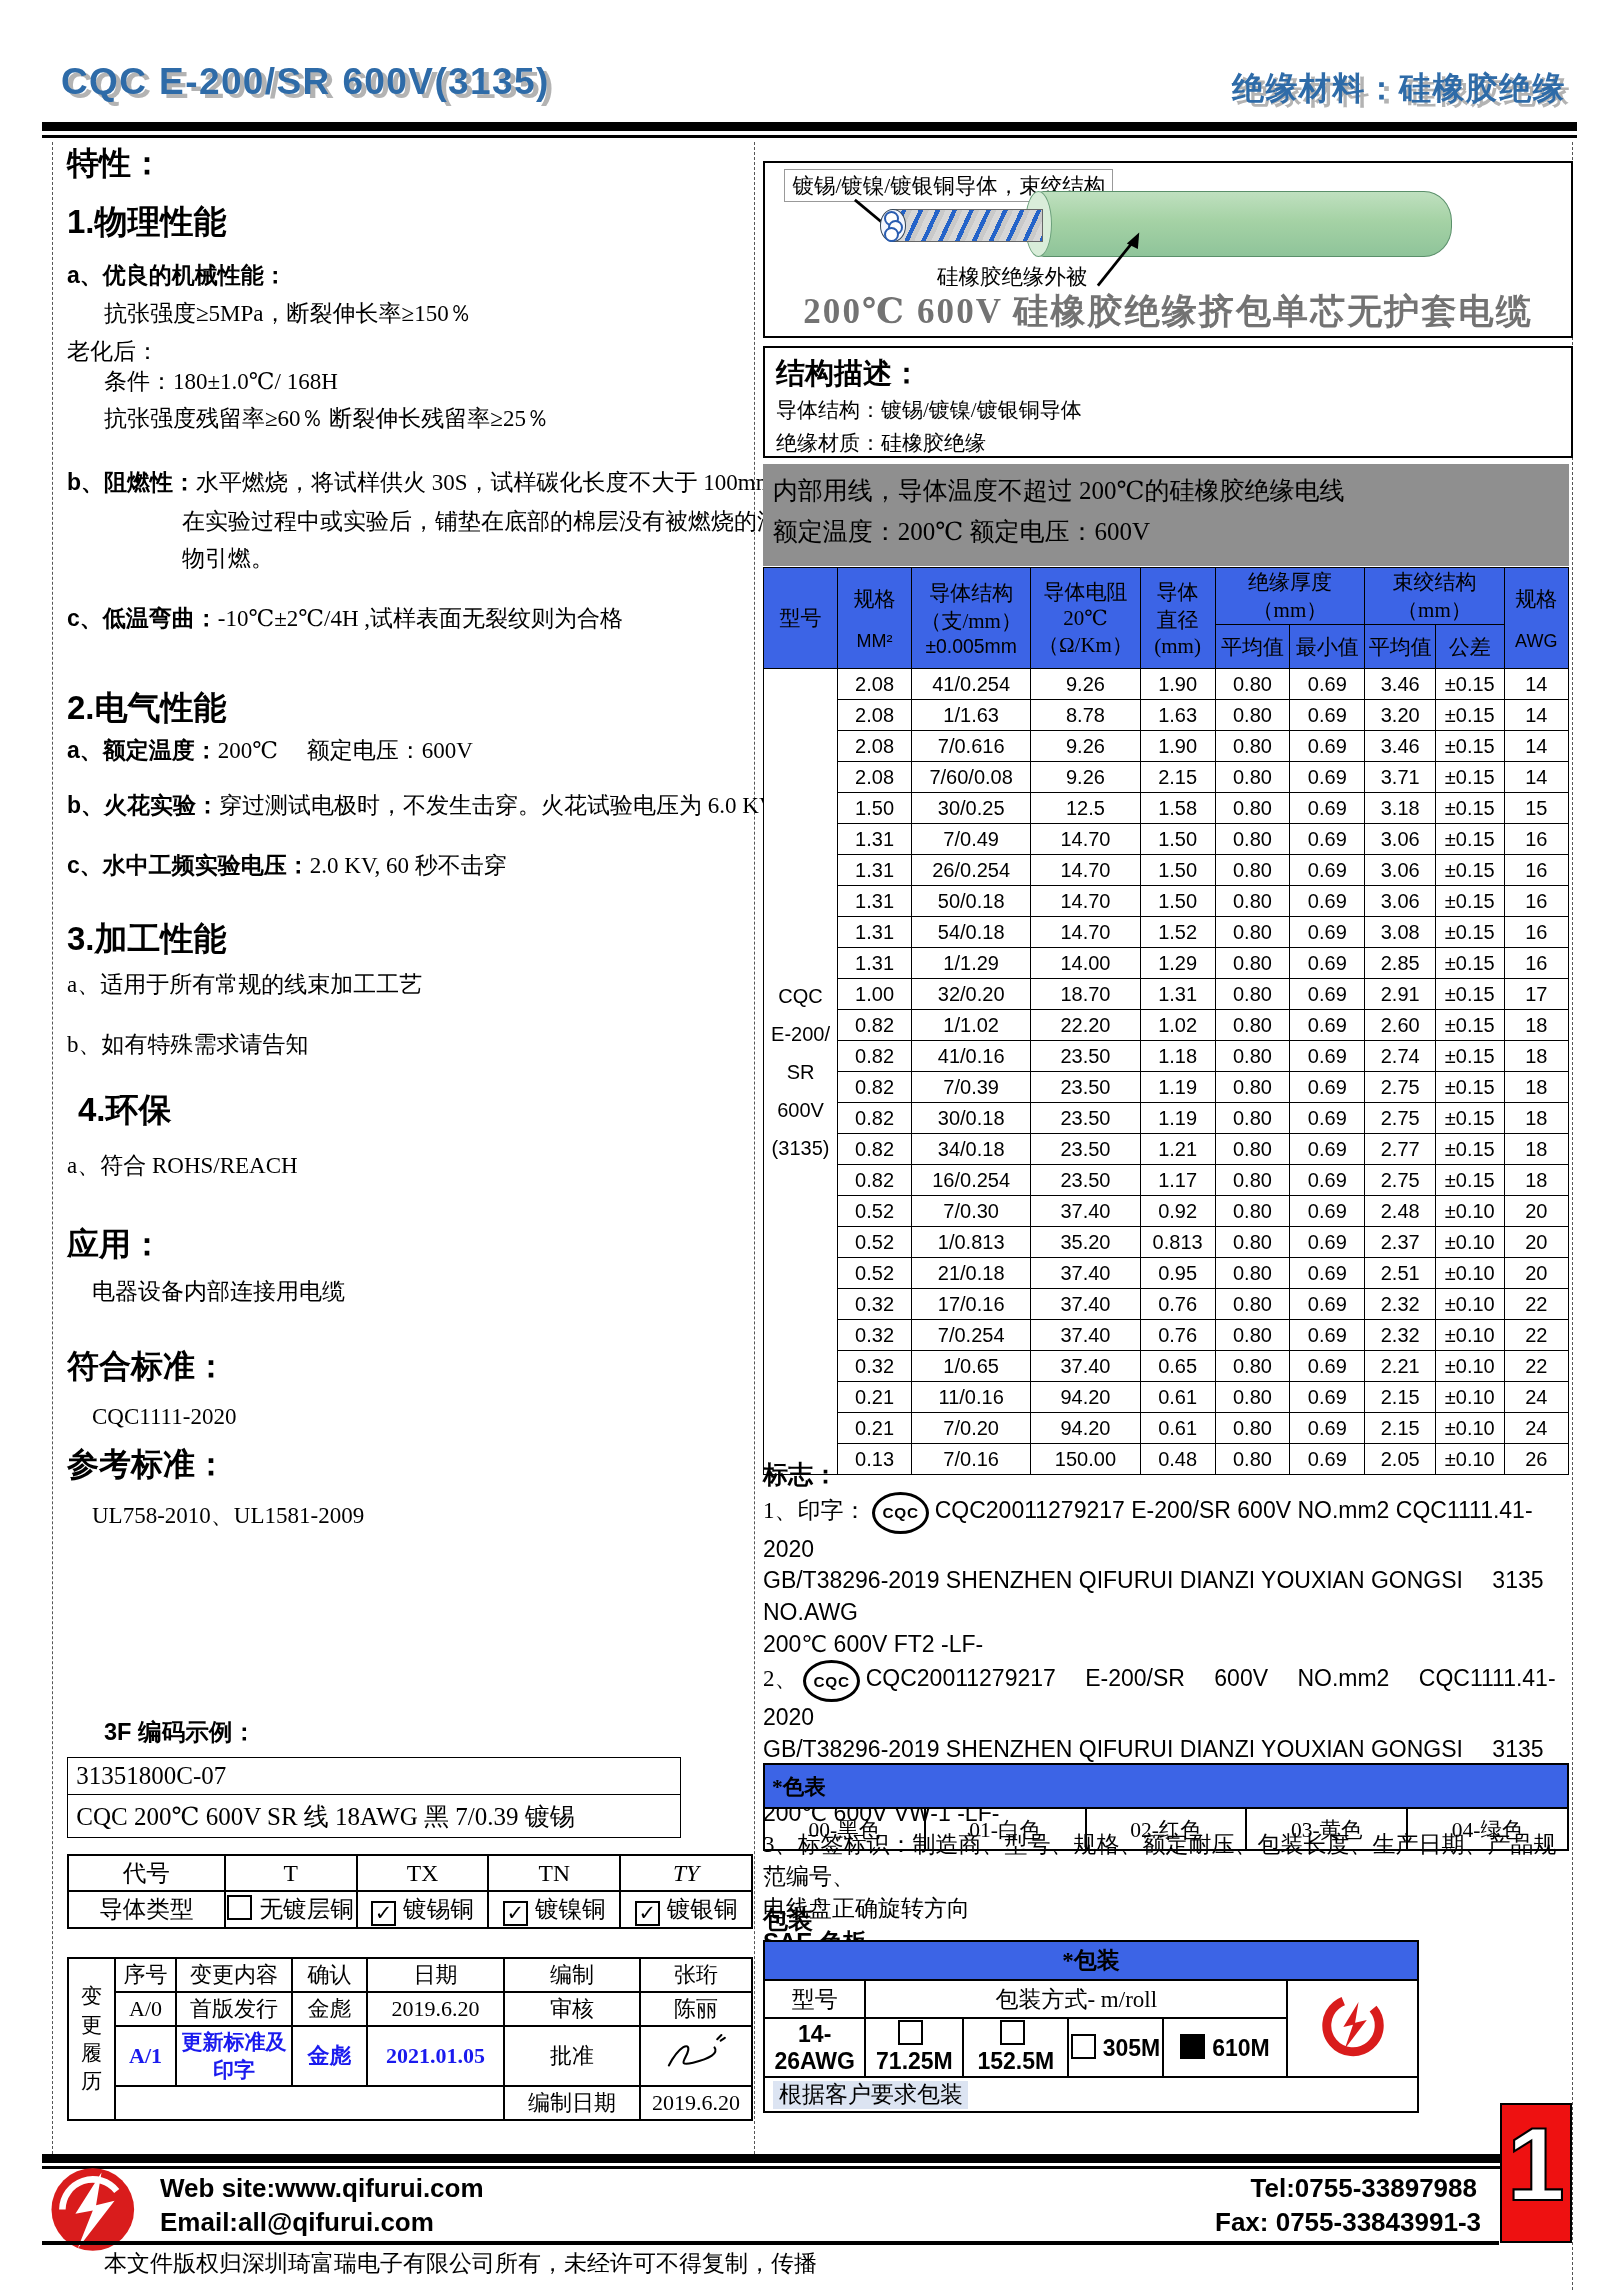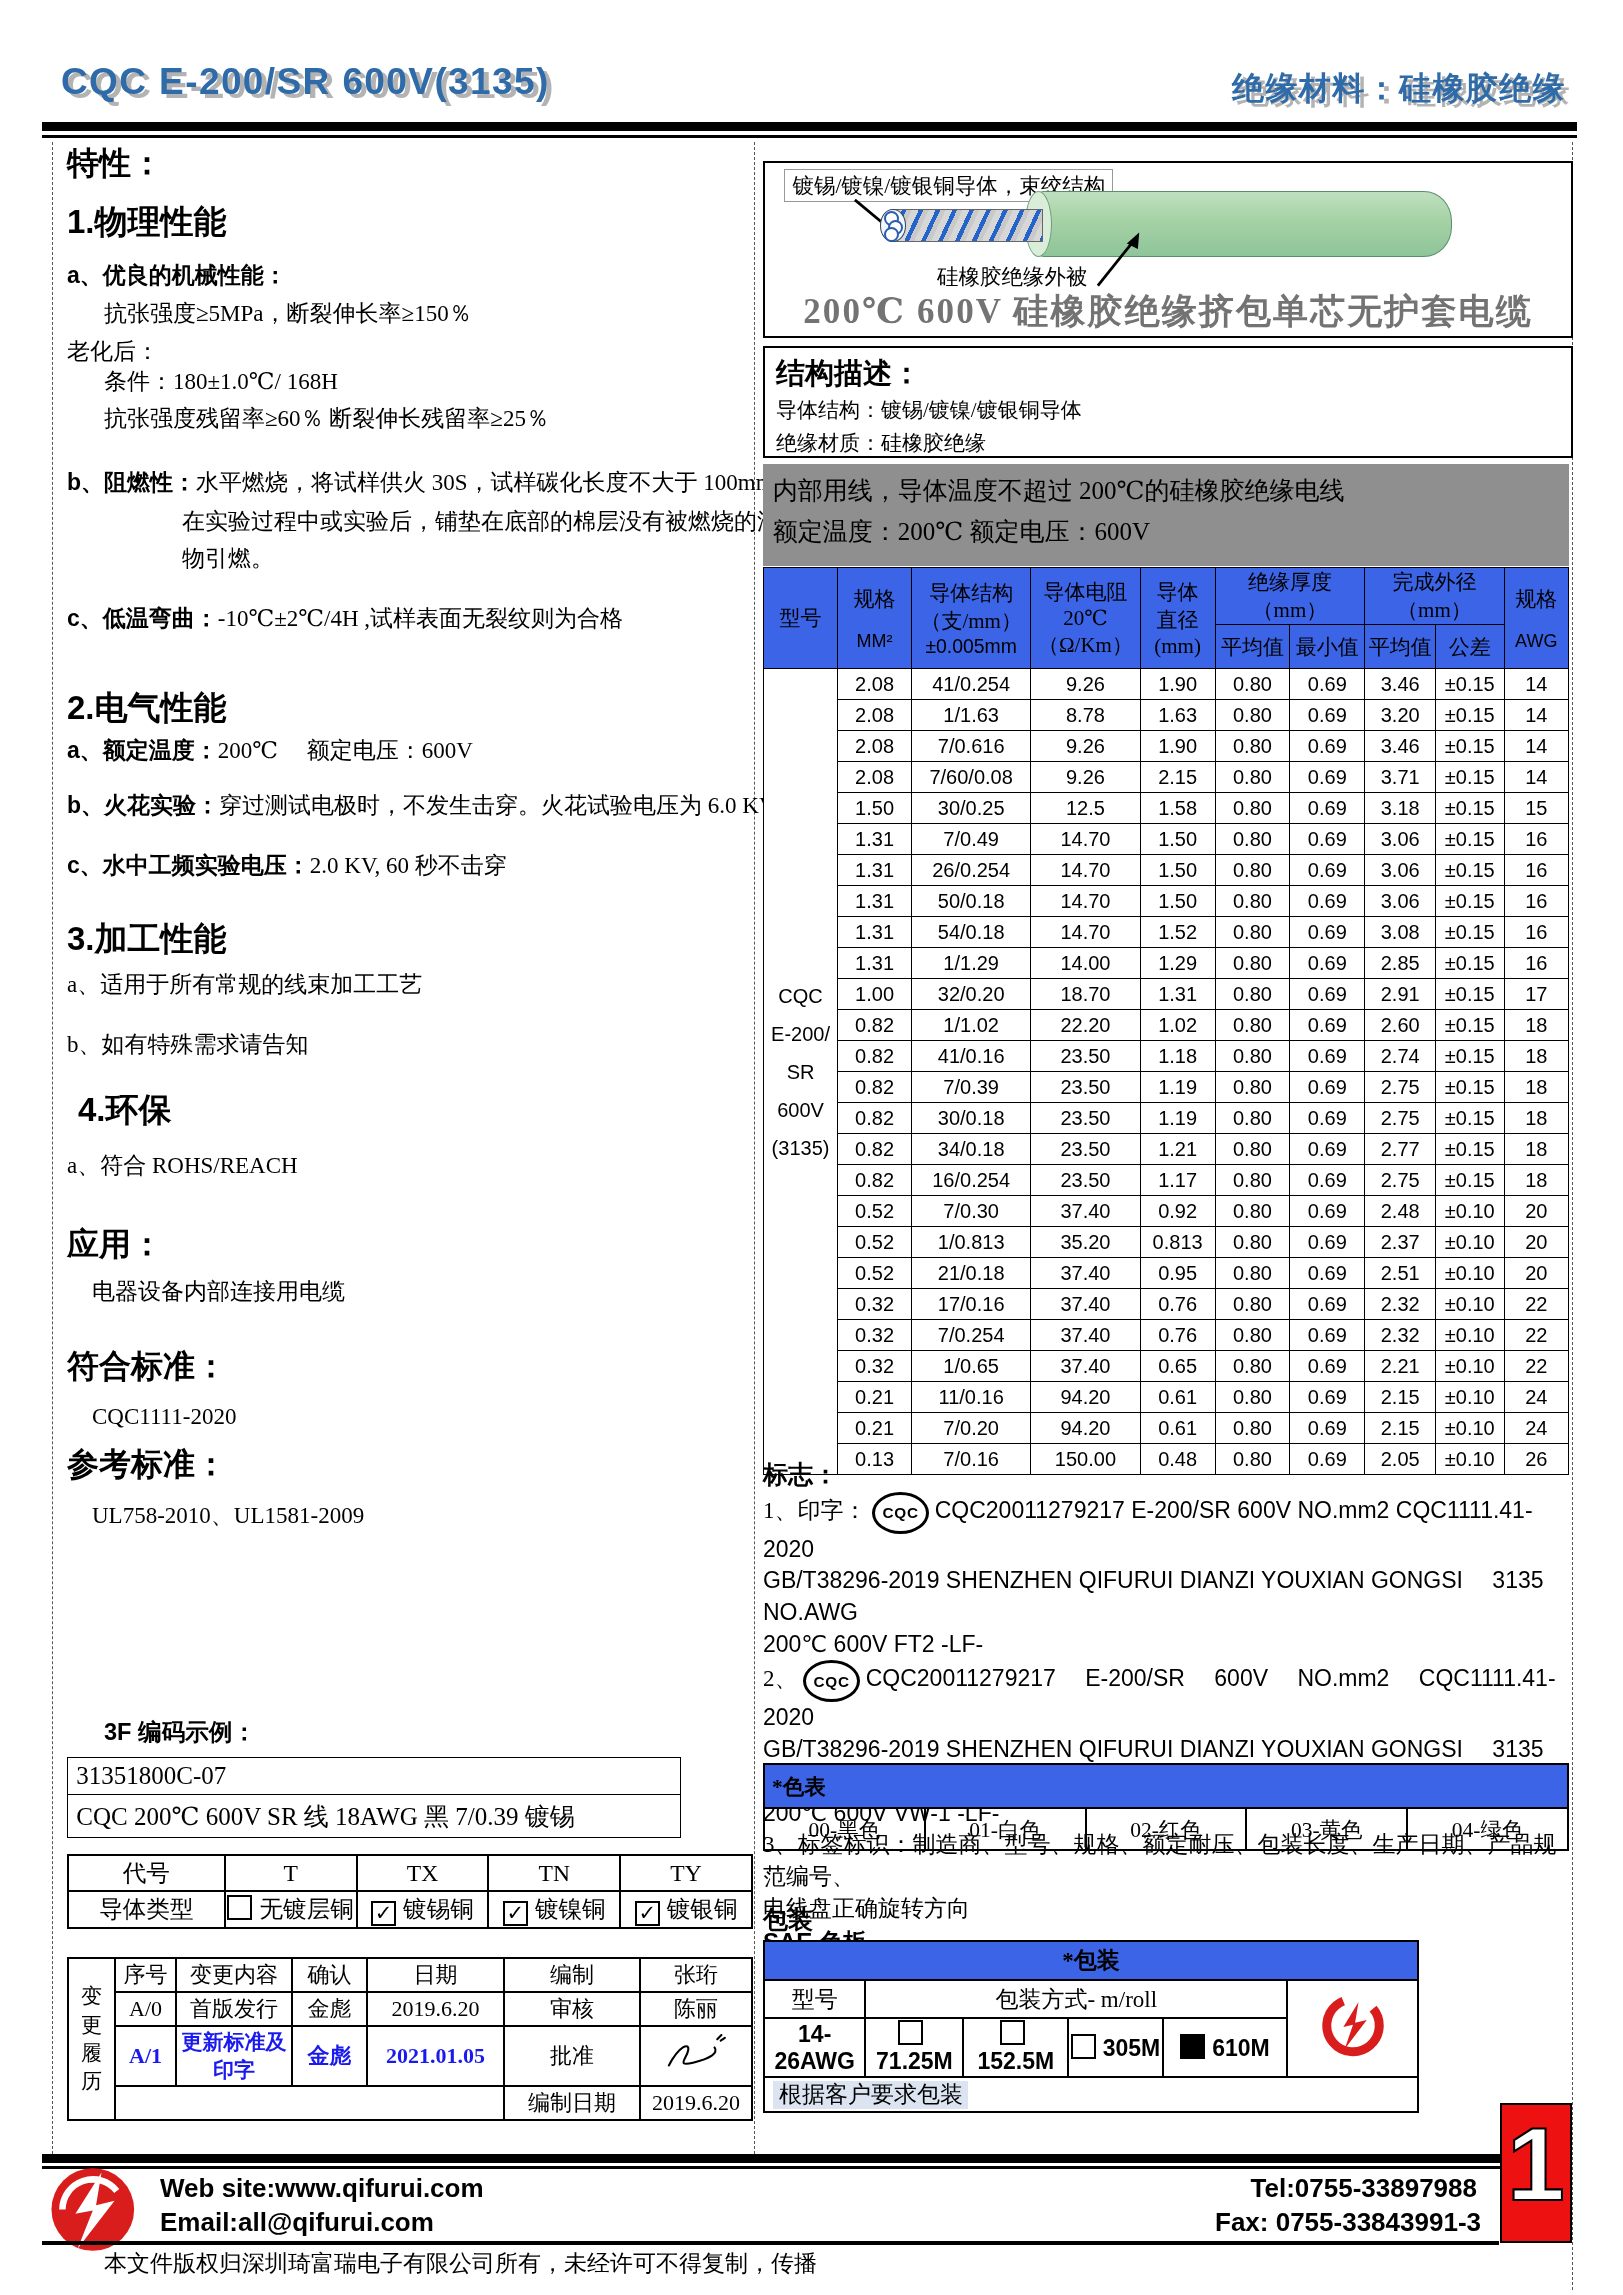--- a/index.html
+++ b/index.html
@@ -128,21 +128,21 @@
     <div style="font-size:25px;padding:4.2px 8.3px;">CQC 200℃  600V SR 线  18AWG  黑  7/0.39 镀锡</div>
   </div>
 
   <table class="plain abs" style="left:67px;top:1854px;width:686px;">
     <tbody>
         <tr style="height:36px;">
       <td style="width:23%;">代号</td>
       <td style="width:19.25%;">T</td>
       <td style="width:19.25%;">TX</td>
       <td style="width:19.25%;">TN</td>
-      <td style="width:19.25%;">TY</td>
+      <td style="width:19.25%;font-style:italic;">TY</td>
     </tr>
     <tr style="height:36px;">
       <td>导体类型</td>
     <td><span class="cb"></span>无镀层铜</td>
           <td><span class="cb">✓</span>镀锡铜</td>
           <td><span class="cb">✓</span>镀镍铜</td>
           <td><span class="cb">✓</span>镀银铜</td>
         </tr>
   </tbody>
     </table>
@@ -253,21 +253,21 @@
         <th rowspan="2">
           <div>导体</div>
           <div>直径</div>
           <div>(mm)</div>
         </th>
         <th colspan="2" style="height:50px;">
           <div>绝缘厚度</div>
           <div>（mm）</div>
         </th>
         <th colspan="2">
-          <div>完成外径</div>
+          <div>束绞结构</div>
           <div>（mm）</div>
         </th>
         <th rowspan="2">
           <div>规格</div>
           <div class="bb" style="margin-top:18px;font-size:18px;">AWG</div>
         </th>
       </tr>
       <tr>
         <th style="height:43px;">平均值</th>
         <th>最小值</th>

